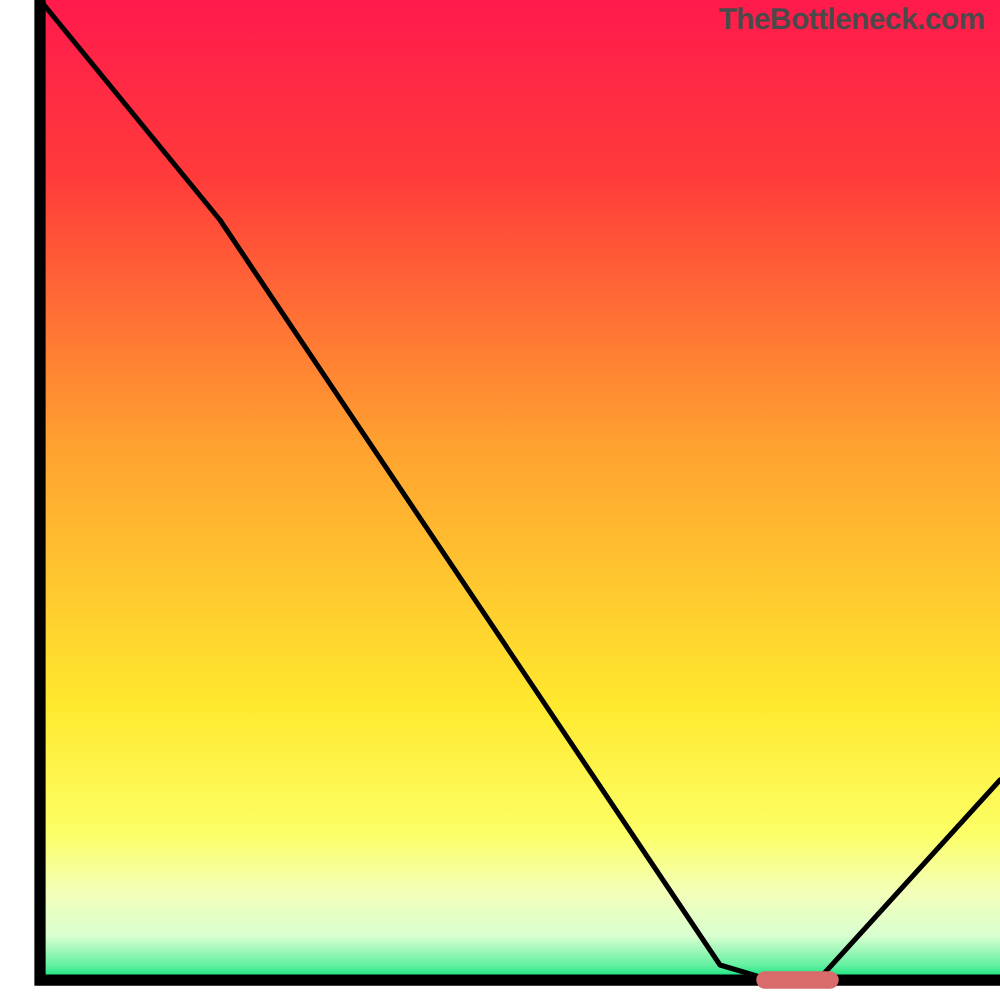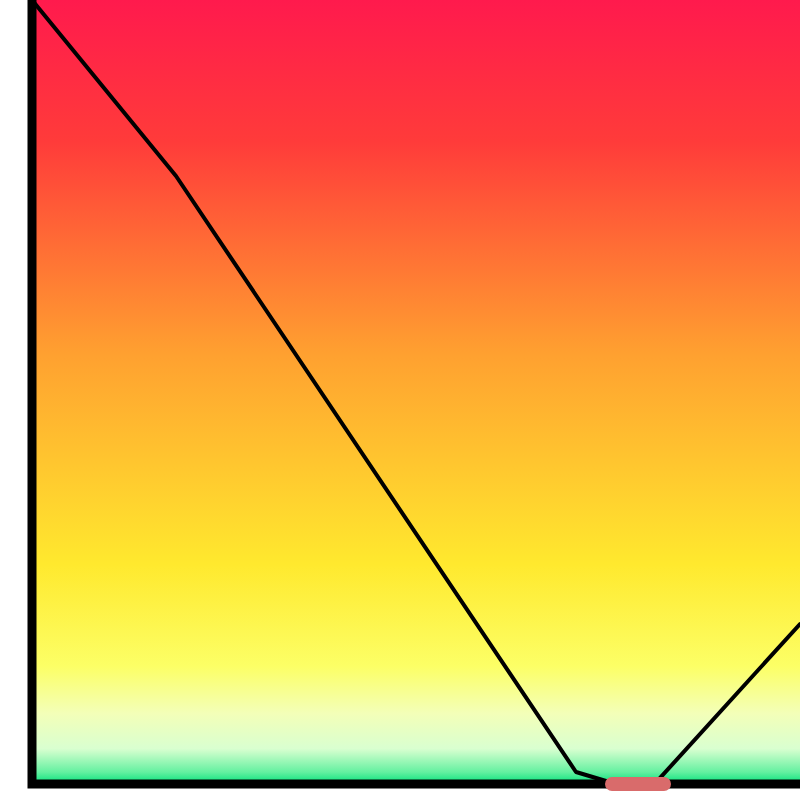--- a/index.html
+++ b/index.html
@@ -27,20 +27,21 @@
     z-index: 5;
   }
   svg {
     display: block;
   }
 </style>
 </head>
 <body>
 
 <div class="chart-container">
+  <div class="watermark">TheBottleneck.com</div>
   <svg id="chart-svg" width="800" height="800" viewBox="0 0 800 800">
       <defs>
         <linearGradient id="heat" x1="0" y1="0" x2="0" y2="1">
           <stop offset="0%" stop-color="#ff1a4d"></stop>
           <stop offset="18%" stop-color="#ff3b3a"></stop>
           <stop offset="45%" stop-color="#ffa030"></stop>
           <stop offset="72%" stop-color="#ffe92e"></stop>
           <stop offset="85%" stop-color="#fcff66"></stop>
           <stop offset="91%" stop-color="#f3ffb8"></stop>
           <stop offset="95.5%" stop-color="#d9ffd0"></stop>

